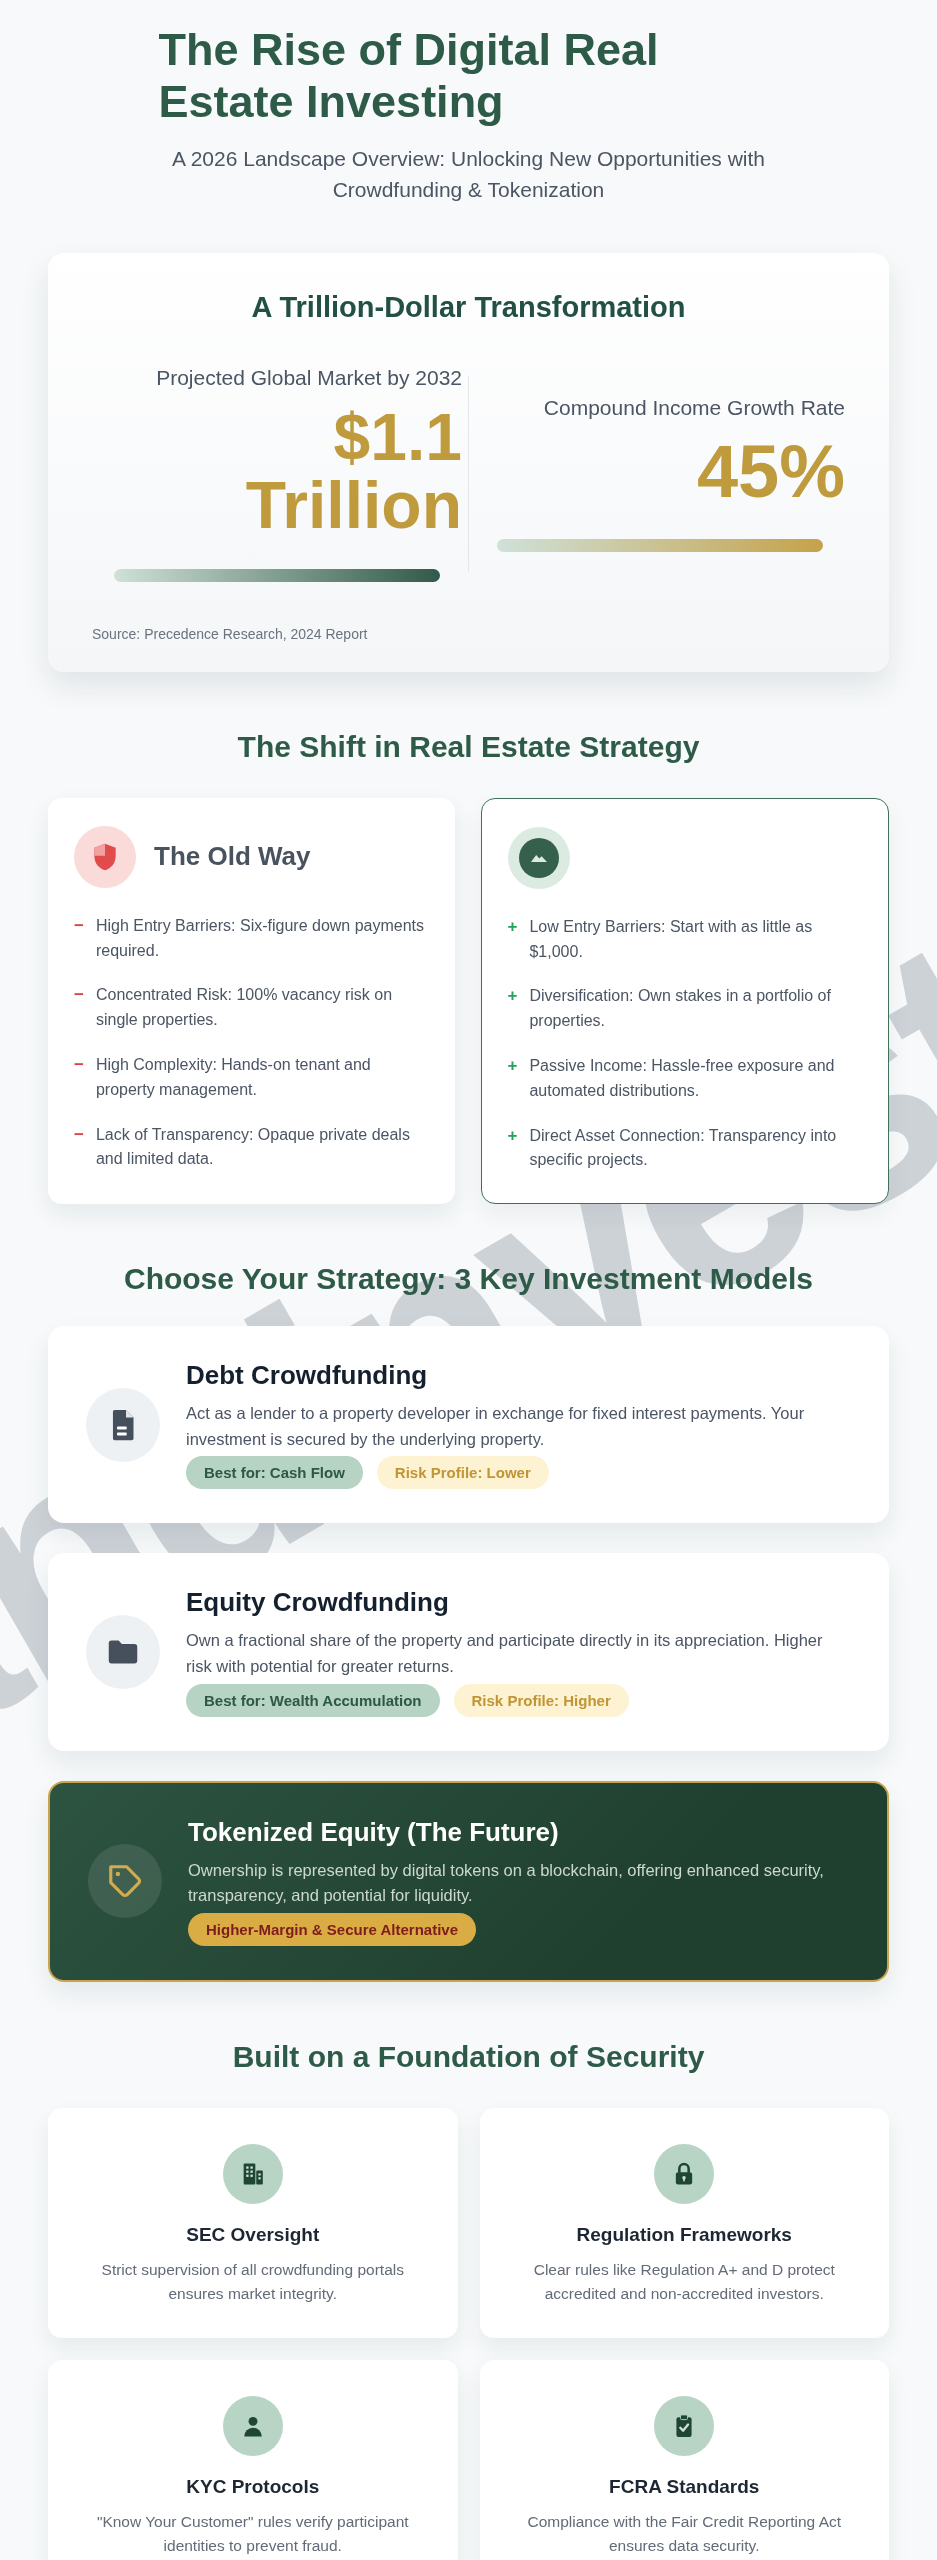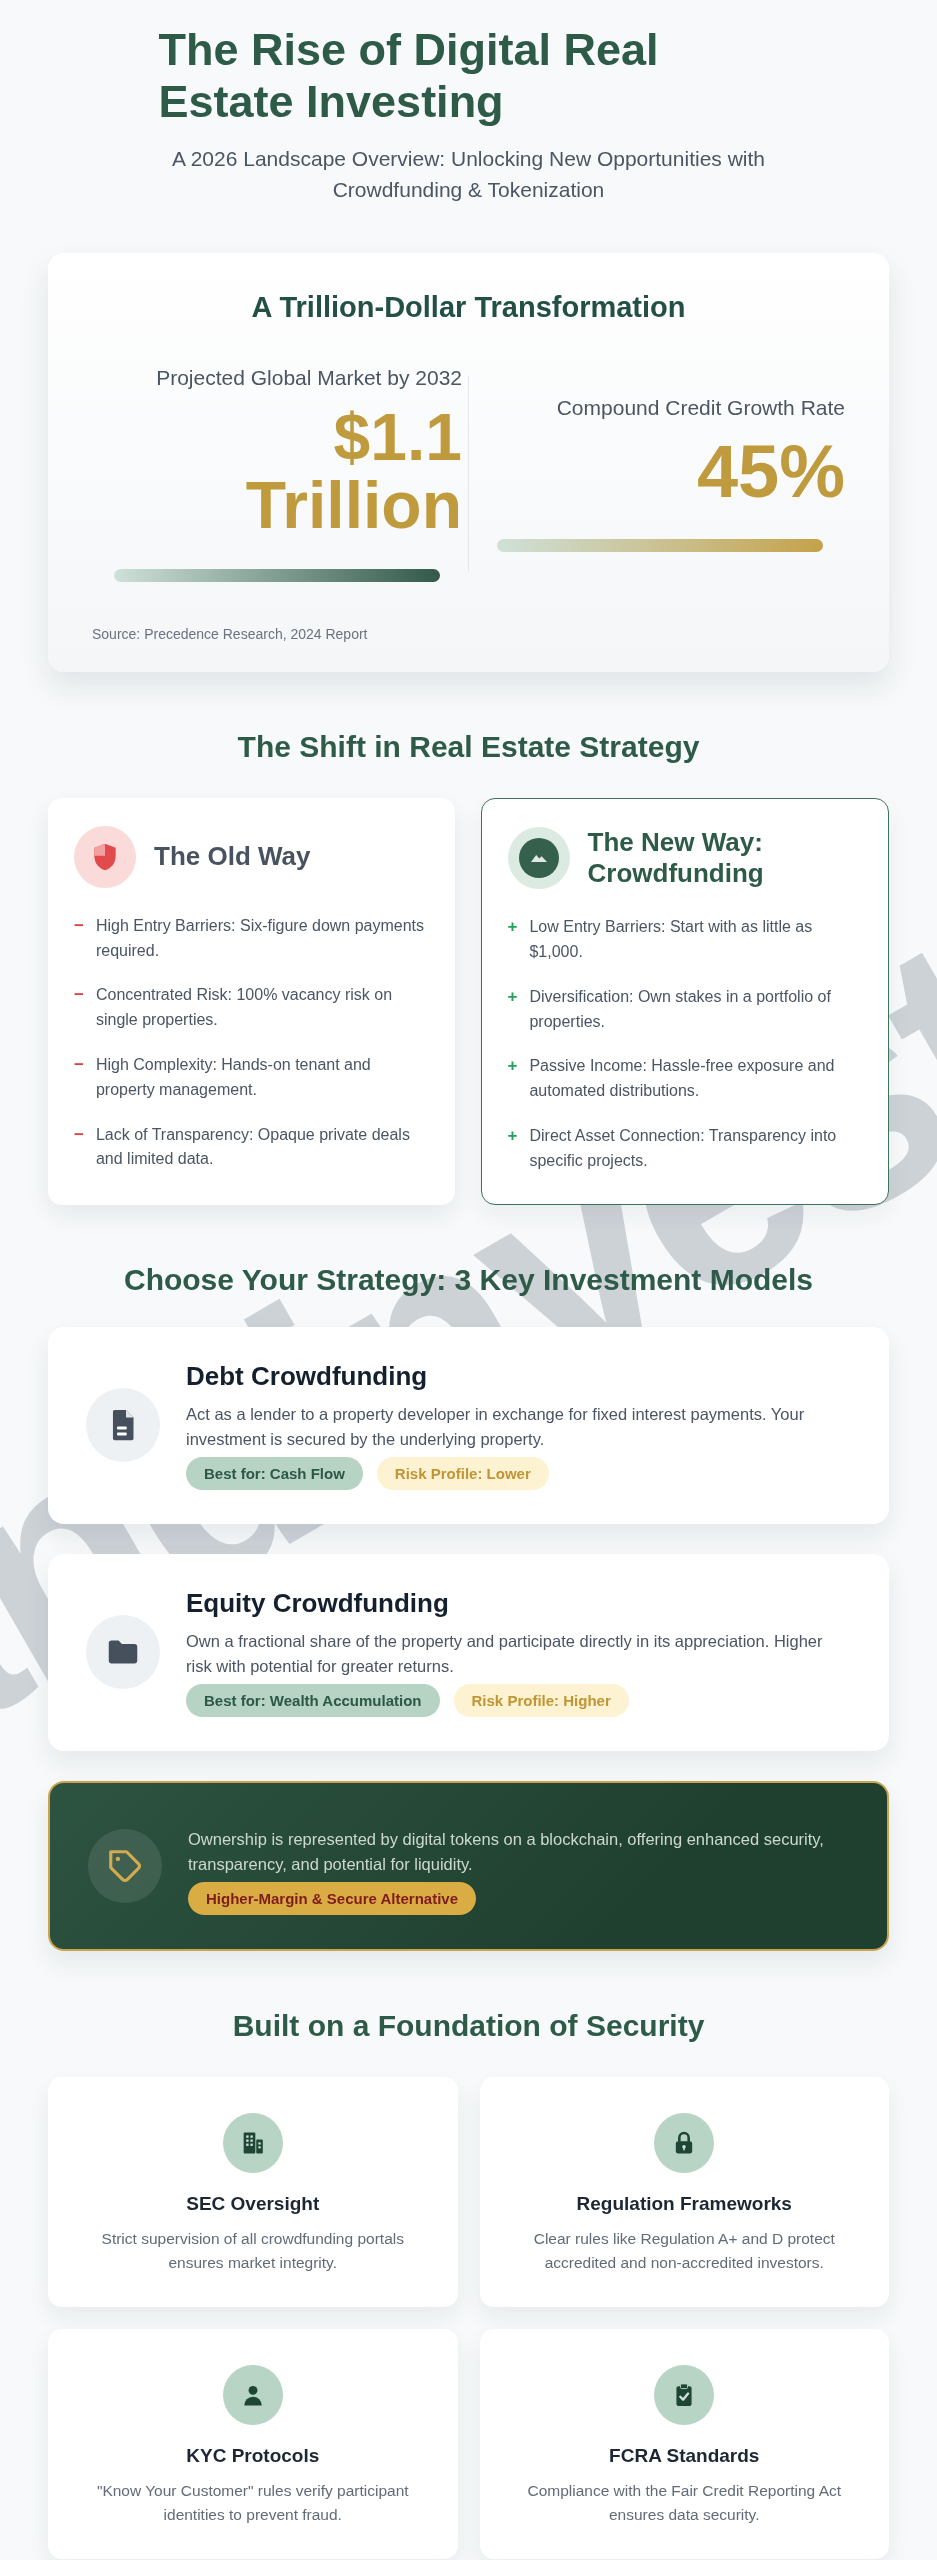--- a/index.html
+++ b/index.html
@@ -189,21 +189,21 @@
         <div class="stat">
           <div class="stat-label">Projected Global Market by 2032</div>
           <div class="stat-value big">
             <div>$1.1</div>
             <div>Trillion</div>
           </div>
           <div class="bar green"></div>
         </div>
         <div class="stat-divider"></div>
         <div class="stat">
-          <div class="stat-label">Compound Credit Growth Rate</div>
+          <div class="stat-label">Compound Income Growth Rate</div>
           <div class="stat-value pct">45%</div>
           <div class="bar gold"></div>
         </div>
       </div>
       <div class="source">Source: Precedence Research, 2024 Report</div>
     </section>
 
     <h2 class="section-heading">The Shift in Real Estate Strategy</h2>
     <div class="shift-grid">
 
@@ -239,21 +239,20 @@
 
       <div class="way-card new">
         <div class="way-head">
           <div class="icon-bubble sage">
             <div class="inner-circle">
               <svg width="24" height="24" viewBox="0 0 24 24">
                 <path d="M4 16 L9.2 9 L12.3 12.6 L14.6 10.2 L20 16 Z" fill="#dfe8e2"></path>
               </svg>
             </div>
           </div>
-          <div class="way-title">The New Way: Crowdfunding</div>
         </div>
         <div class="way-list">
           <div class="way-item">
             <span class="bullet plus">+</span>
             <span>Low Entry Barriers: Start with as little as $1,000.</span>
           </div>
           <div class="way-item">
             <span class="bullet plus">+</span>
             <span>Diversification: Own stakes in a portfolio of properties.</span>
           </div>
@@ -308,20 +307,21 @@
     </div>
 
     <div class="model-card dark">
       <div class="model-icon">
         <svg width="38" height="38" viewBox="0 0 24 24">
           <path d="M20.59 13.41 L13.42 20.58 a2 2 0 0 1 -2.83 0 L3 13 V3 H13 l7.59 7.59 a2 2 0 0 1 0 2.82 Z" fill="none" stroke="#d2ab4e" stroke-width="2" stroke-linejoin="round"></path>
           <circle cx="7.5" cy="7.5" r="1.4" fill="#d2ab4e"></circle>
         </svg>
       </div>
       <div class="model-body">
+        <div class="model-title">Tokenized Equity (The Future)</div>
         <div class="model-desc">Ownership is represented by digital tokens on a blockchain, offering enhanced security, transparency, and potential for liquidity.</div>
         <div class="pill-row">
           <span class="pill gold-solid">Higher-Margin &amp; Secure Alternative</span>
         </div>
       </div>
     </div>
 
     <h2 class="section-heading">Built on a Foundation of Security</h2>
     <div class="security-grid">
 

